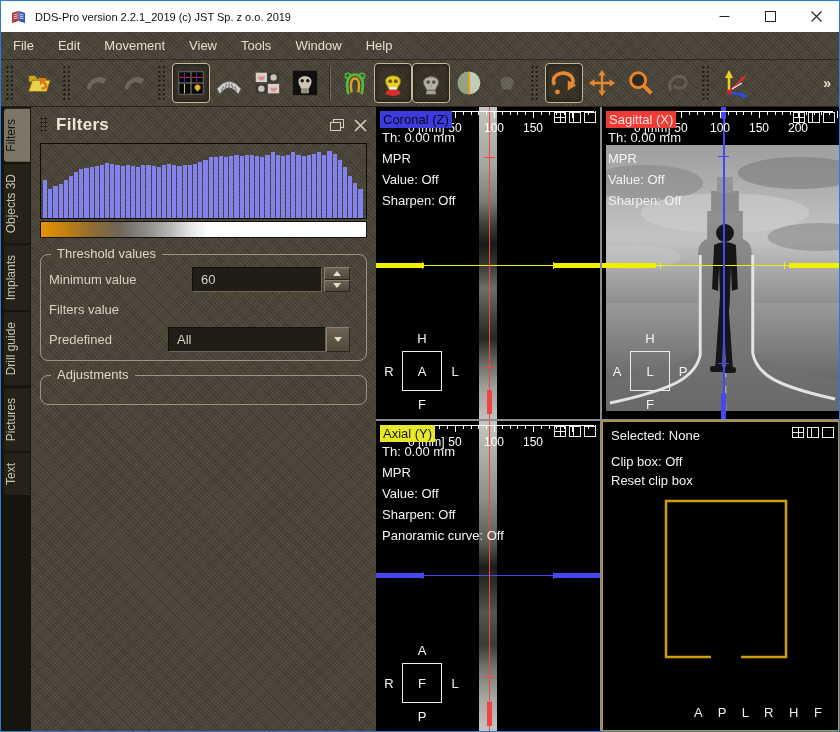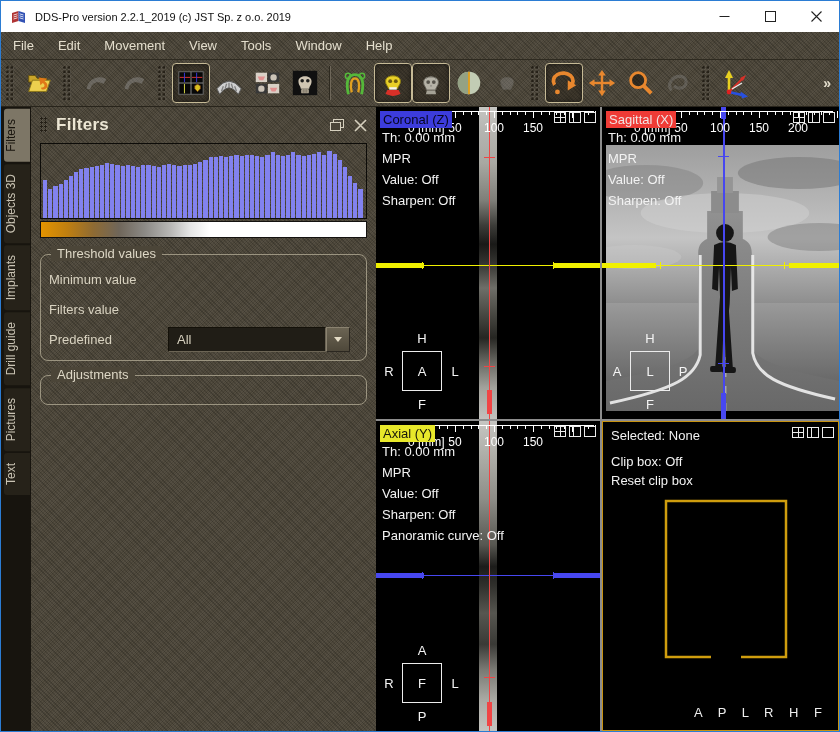--- a/index.html
+++ b/index.html
@@ -400,20 +400,31 @@
         <div class="hbar" style="height: 58%;"></div>
         <div class="hbar" style="height: 48%;"></div>
         <div class="hbar" style="height: 40%;"></div>
       </div>
     <div class="grad-bar"></div>
 
     <div class="group">
       <span class="group-title">Threshold values</span>
       <div class="frow">
         <span class="flabel">Minimum value</span>
+        <div class="fctrl">
+          <input class="ffield" value="60" style="">
+          <div class="spin">
+            <div class="spin-btn">
+                <div class="arr-up"></div>
+              </div>
+            <div class="spin-btn">
+                <div class="arr-dn"></div>
+              </div>
+          </div>
+        </div>
       </div>
       <div class="frow">
         <span class="flabel">Filters value</span>
       </div>
       <div class="frow" style="margin-bottom:0;">
         <span class="flabel">Predefined</span>
         <div class="fctrl">
           <div class="ddown">All</div>
           <div class="dd-btn">
               <div class="arr-dn"></div>

